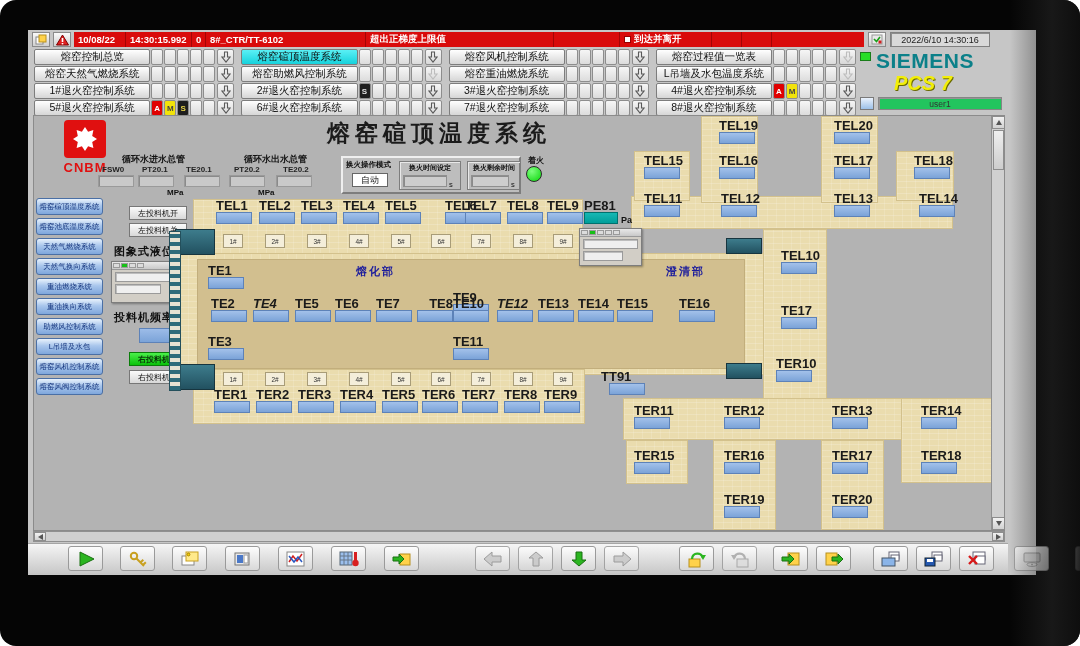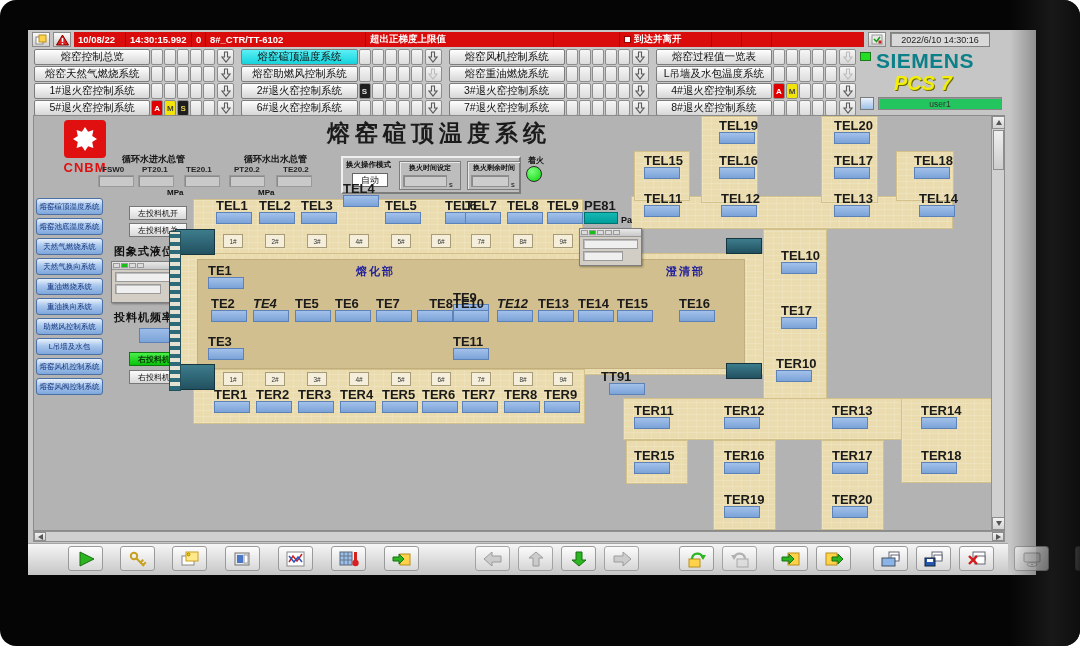--- a/index.html
+++ b/index.html
@@ -511,21 +511,21 @@
             <div class="s-box"></div>
           </div>
           <div class="sensor" style="left: 225px; top: 85px;">
             <div class="s-label">TEL2</div>
             <div class="s-box"></div>
           </div>
           <div class="sensor" style="left: 267px; top: 85px;">
             <div class="s-label">TEL3</div>
             <div class="s-box"></div>
           </div>
-          <div class="sensor" style="left: 309px; top: 68px;">
+          <div class="sensor" style="left: 309px; top: 85px;">
             <div class="s-label">TEL4</div>
             <div class="s-box"></div>
           </div>
           <div class="sensor" style="left: 351px; top: 85px;">
             <div class="s-label">TEL5</div>
             <div class="s-box"></div>
           </div>
           <div class="sensor" style="left: 391px; top: 85px; margin-left: 20px;">
             <div class="s-label">TEL6</div>
             <div class="s-box"></div>

